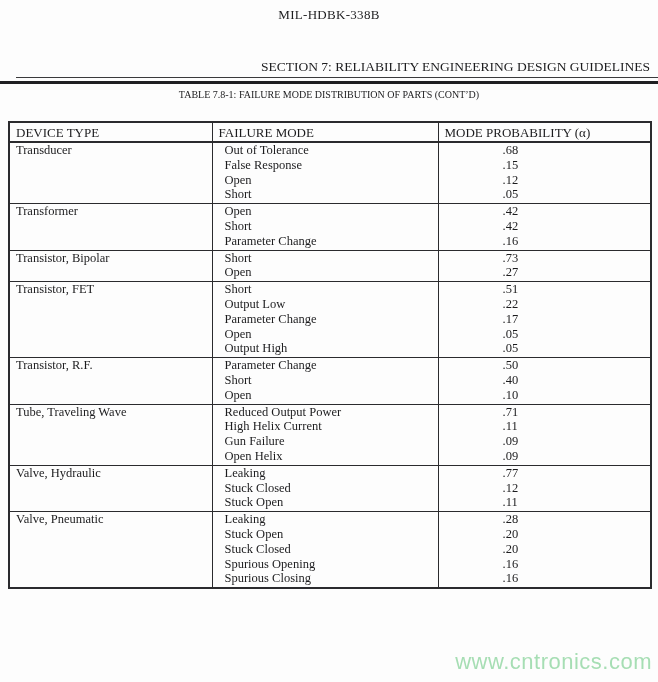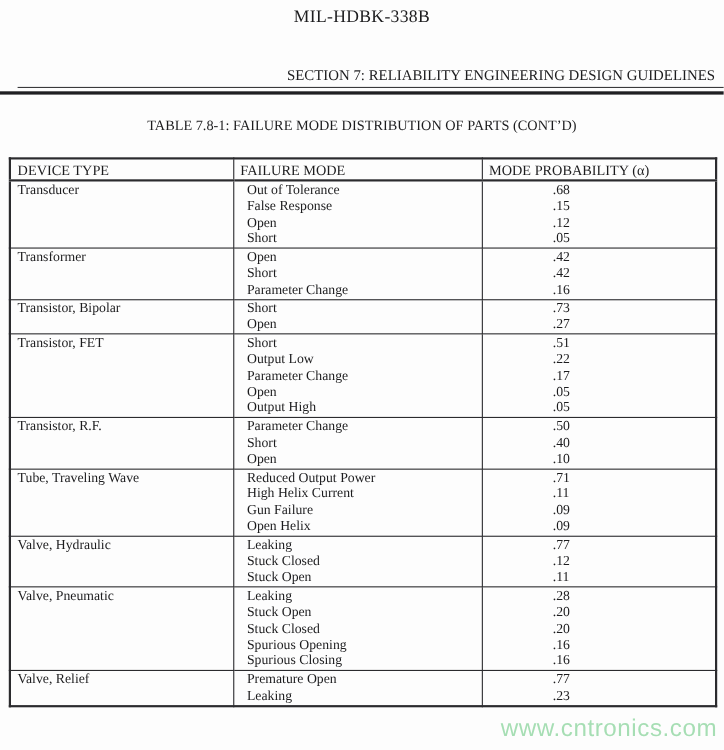--- a/index.html
+++ b/index.html
@@ -11,42 +11,42 @@
     height: 682px;
     background: #fdfdfd;
     color: #1c1c1e;
     font-family: "Liberation Serif", "DejaVu Serif", serif;
     position: relative;
     overflow: hidden;
   }
   .doc-title {
     padding-top: 7px;
     text-align: center;
-    font-size: 16px;
+    font-size: 13px;
     letter-spacing: 0.3px;
   }
   .section-heading {
     margin-top: 36px;
     text-align: right;
     padding-right: 8px;
     padding-bottom: 2px;
     font-size: 13.5px;
     border-bottom: 1px solid #3a3a3c;
     white-space: nowrap;
     margin-left: 16px;
   }
   .thick-rule {
     height: 3px;
     background: #1f1f22;
     margin-top: 3px;
   }
   .table-title {
-    margin-top: 20px;
+    margin-top: 5px;
     text-align: center;
-    font-size: 13px;
+    font-size: 10px;
   }
   table.failure-table {
     margin: 21px 0 0 8px;
     width: 642px;
     border-collapse: collapse;
     table-layout: fixed;
     border: 2px solid #2b2b2e;
   }
   .failure-table col.c1 { width: 203px; }
   .failure-table col.c2 { width: 226px; }
@@ -235,29 +235,16 @@
           <div class="line">Spurious Closing</div>
         </td>
         <td class="prob-cell">
           <div class="line">.28</div>
           <div class="line">.20</div>
           <div class="line">.20</div>
           <div class="line">.16</div>
           <div class="line">.16</div>
         </td>
       </tr>
-      <tr>
-        <td class="device-cell">
-          <div class="line">Valve, Relief</div>
-        </td>
-        <td class="mode-cell">
-          <div class="line">Premature Open</div>
-          <div class="line">Leaking</div>
-        </td>
-        <td class="prob-cell">
-          <div class="line">.77</div>
-          <div class="line">.23</div>
-        </td>
-      </tr>
     </tbody>
 </table>
 
 <div class="watermark" style="color: rgb(155, 218, 170);">www.cntronics.com</div>
 
 </body></html>

